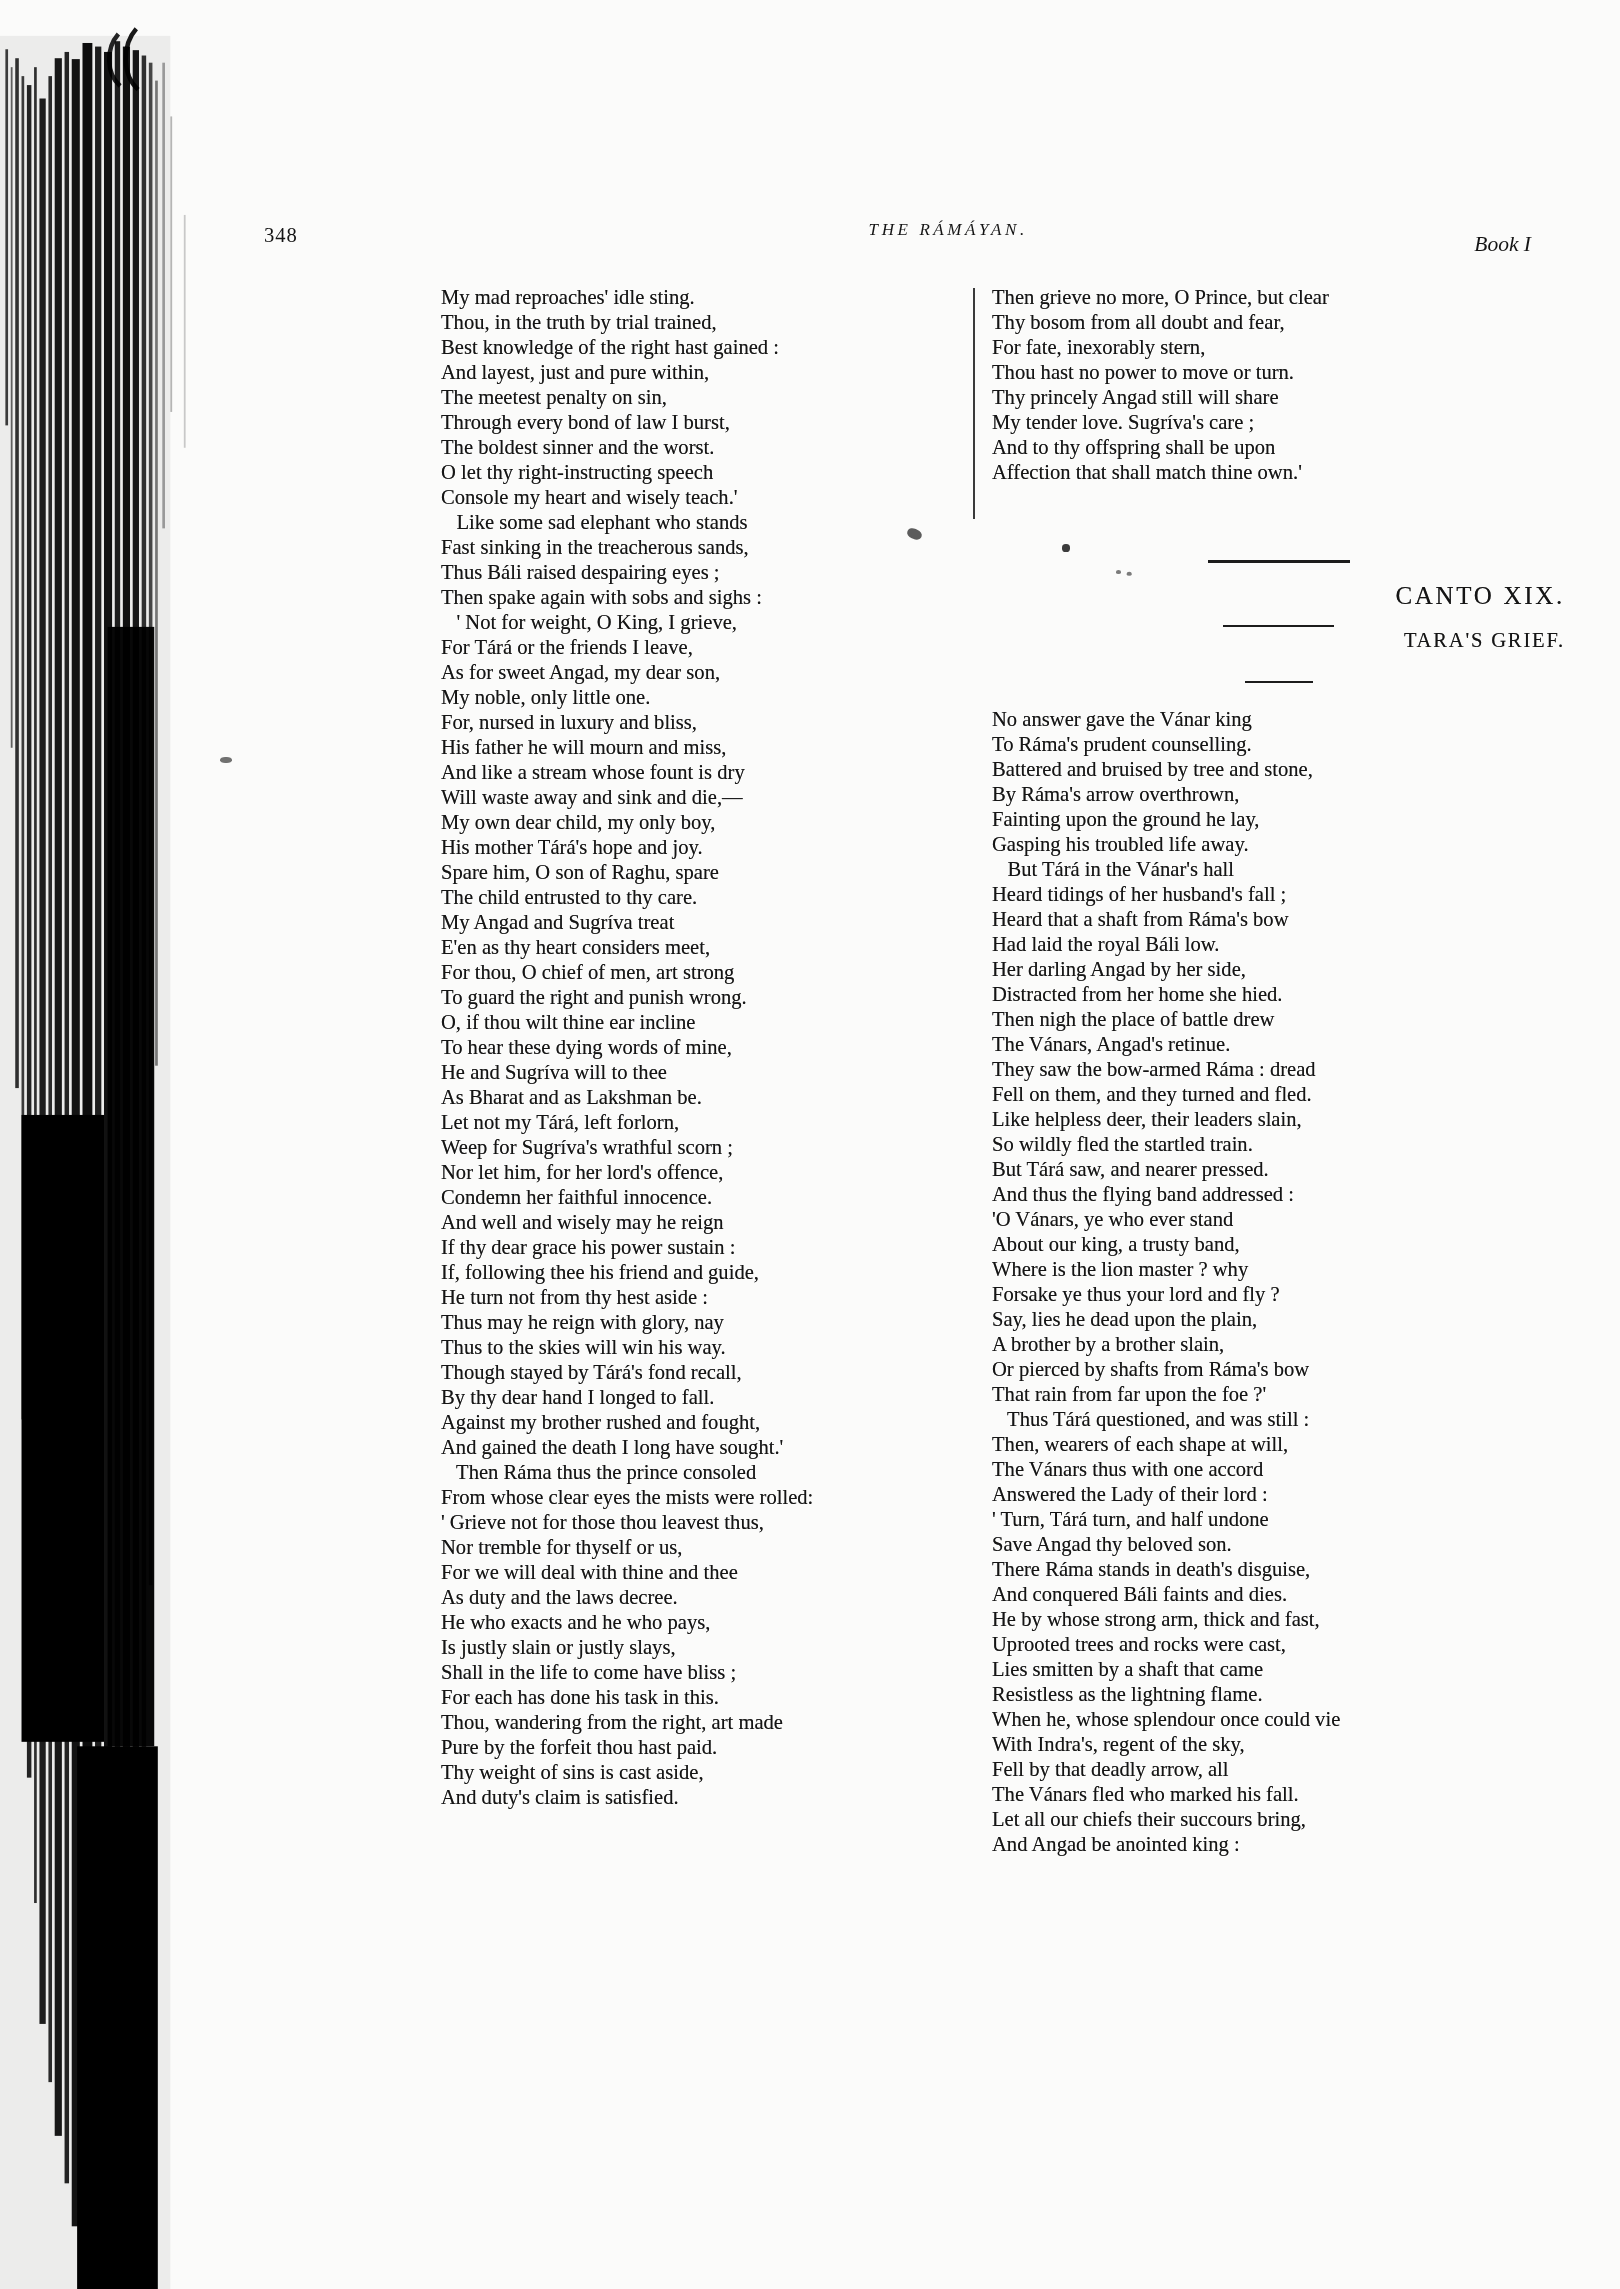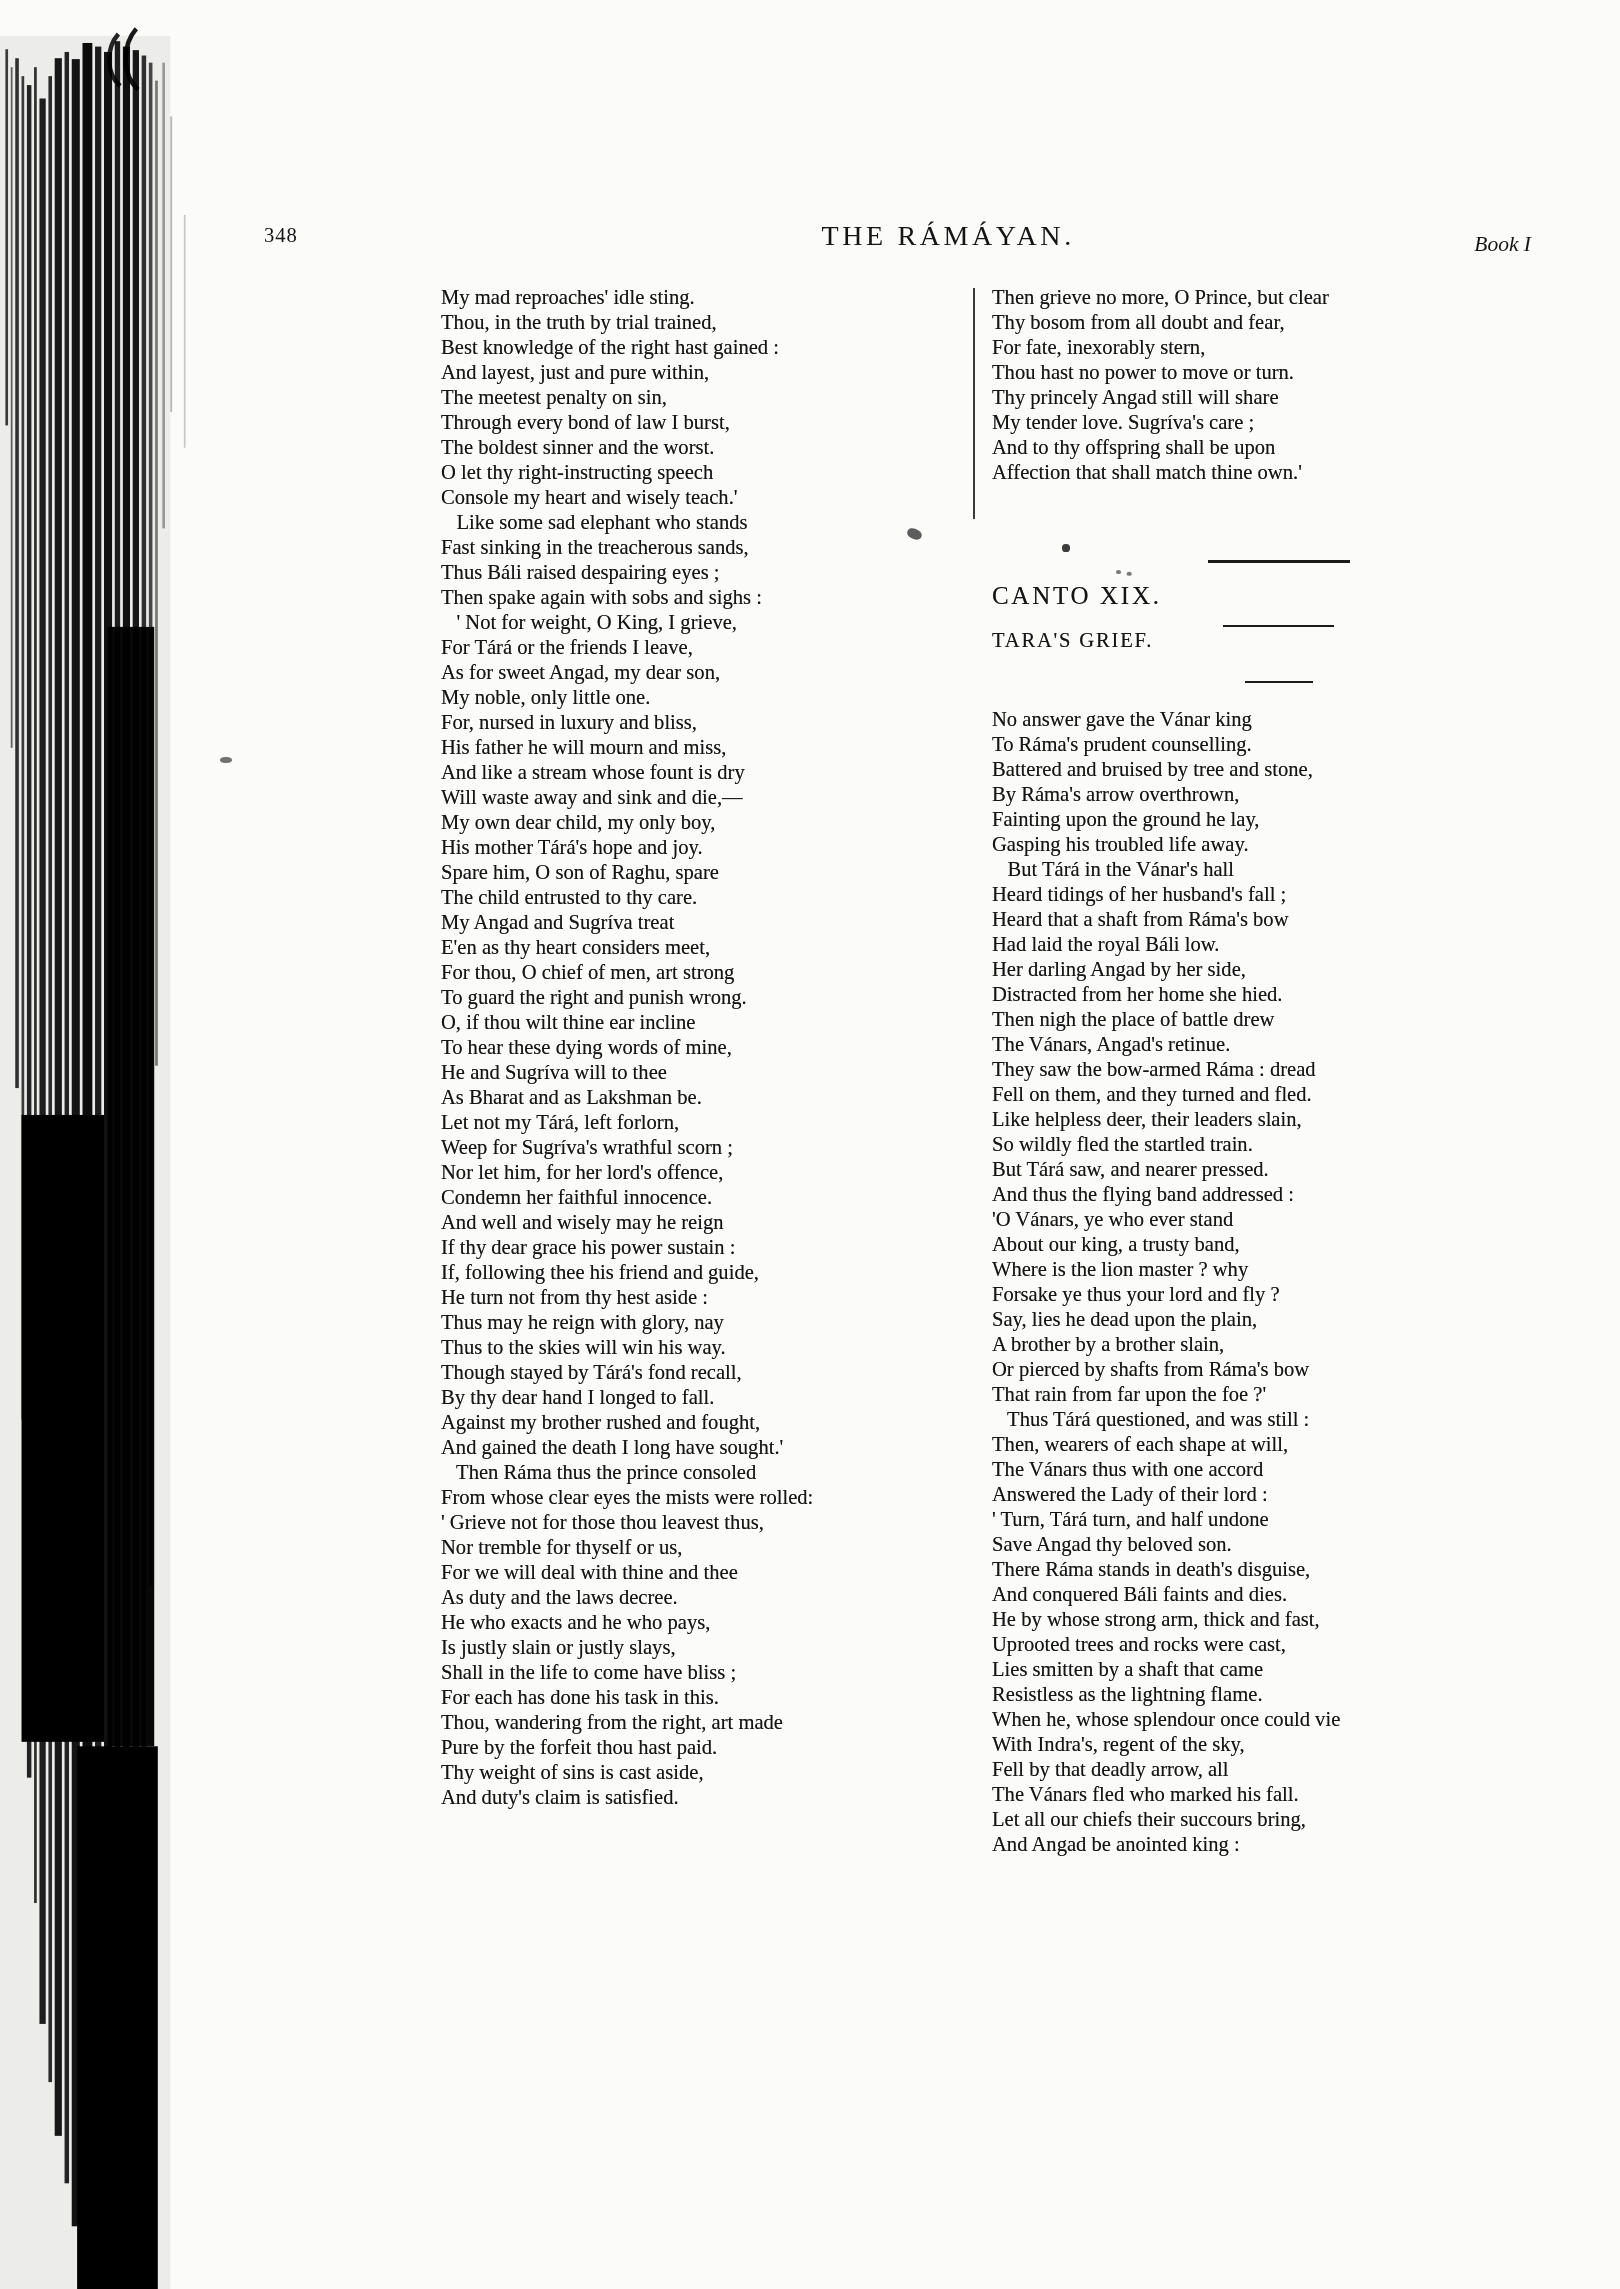--- a/index.html
+++ b/index.html
@@ -14,41 +14,41 @@
   .page { position:absolute; inset:0; }
 
   
   .artifact { position:absolute; left:0; top:0; width:269px; height:2289px; }
 
   
   .header { position:absolute; left:264px; top:220px; width:1267px; height:32px; }
   .page-number { position:absolute; left:0; top:3.6px; font-size:20.6px; letter-spacing:0.9px; }
   .running-title {
     position:absolute; left:54%; transform:translateX(-50%);
-    font-size:28px; letter-spacing:3.6px; white-space:nowrap;
+    font-style:italic; font-size:17px; letter-spacing:3.6px; white-space:nowrap;
   }
   .book-label { position:absolute; right:0; top:0; font-style:italic; font-size:21.5px;margin-top:12px; }
 
   
   .col {
     position:absolute; top:285px;
     font-size:20.6px; line-height:25px;
     text-shadow:0 0 0.4px rgba(0,0,0,.5);
   }
   .col .line { white-space:pre; }
   .col-left  { left:394px; width:580px;margin-left:47px; }
   .col-right { left:992px; width:573px; }
 
   .col-divider {
     position:absolute; left:973px; top:288px; height:231px; width:1.8px;
     background:#3a3a3a;
   }
 
   
-  .canto-block { text-align:left; }
+  .canto-block { text-align:right; }
   .rule { background:#1c1c1c; margin-left:auto; margin-right:auto; }
   .rule-long  { width:142px; height:2.7px; margin-top:75px; }
   .rule-med   { width:111px; height:1.8px; margin-top:14.3px; }
   .rule-short { width:68px;  height:1.8px; margin-top:27px; }
   .canto-heading {
     margin-top:18px; font-size:25px; line-height:30px; letter-spacing:2.7px;
     text-shadow:0 0 0.4px rgba(0,0,0,.5);
   }
   .section-heading {
     margin-top:0; font-size:20.6px; line-height:27px; letter-spacing:1.8px;

